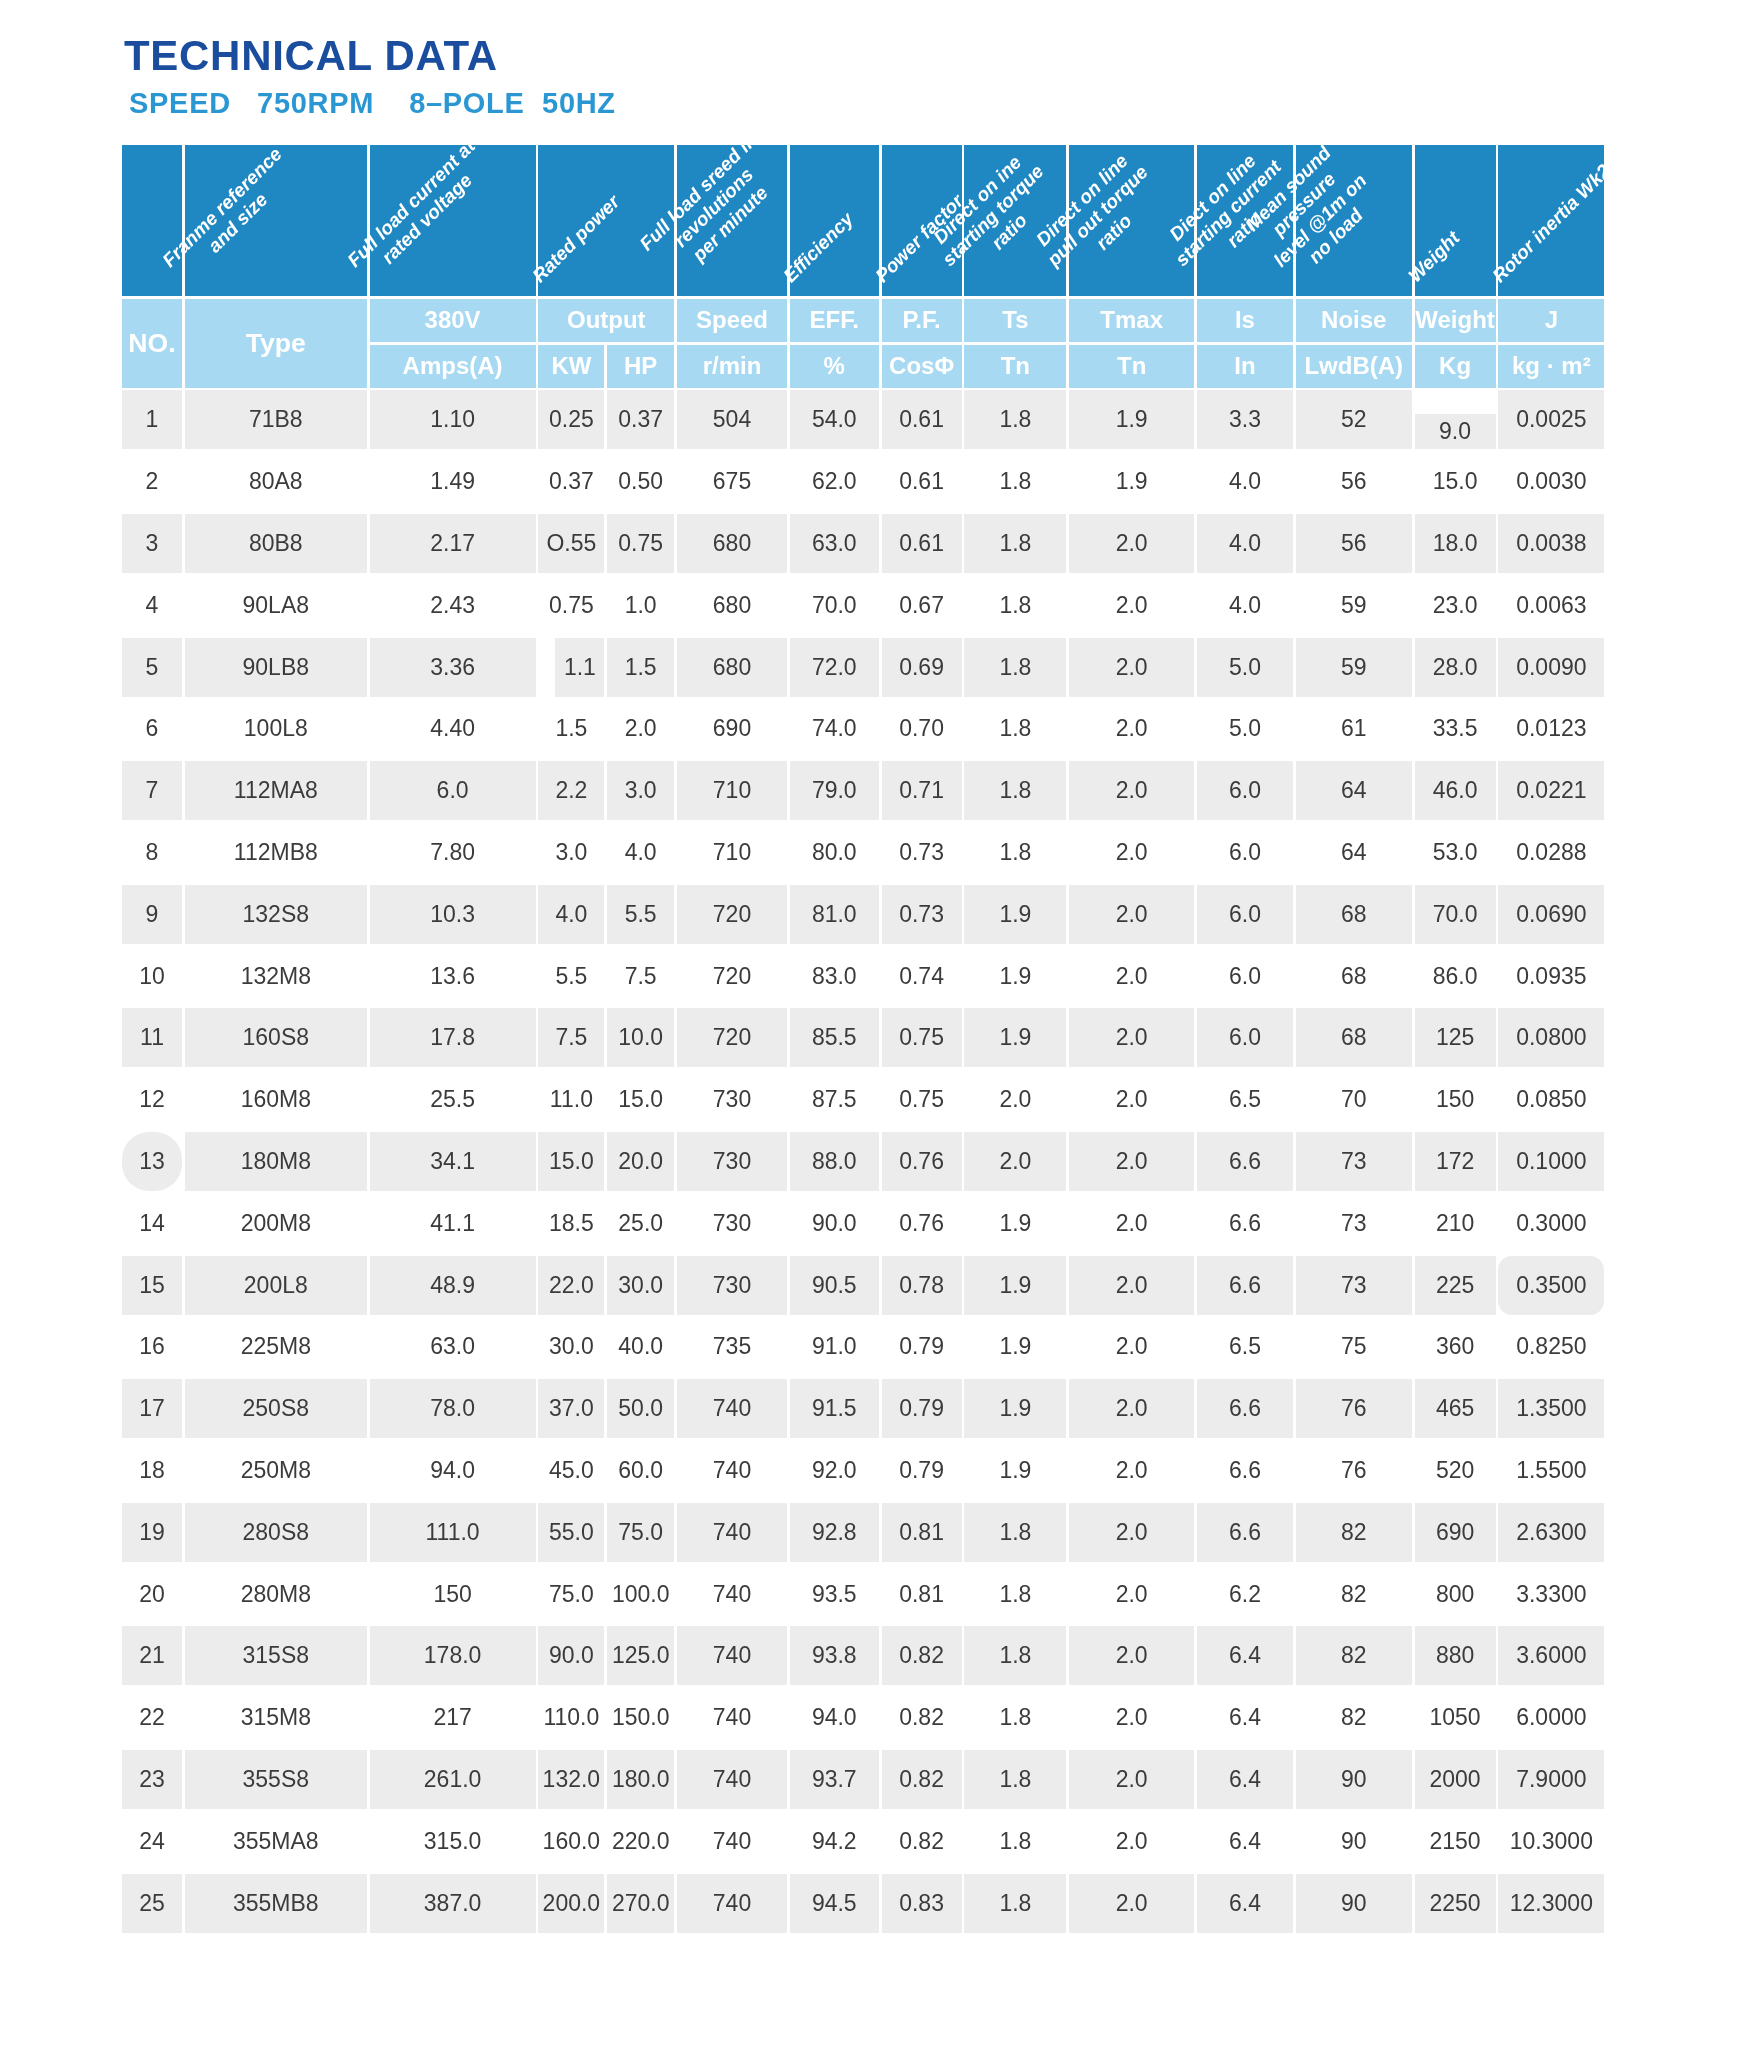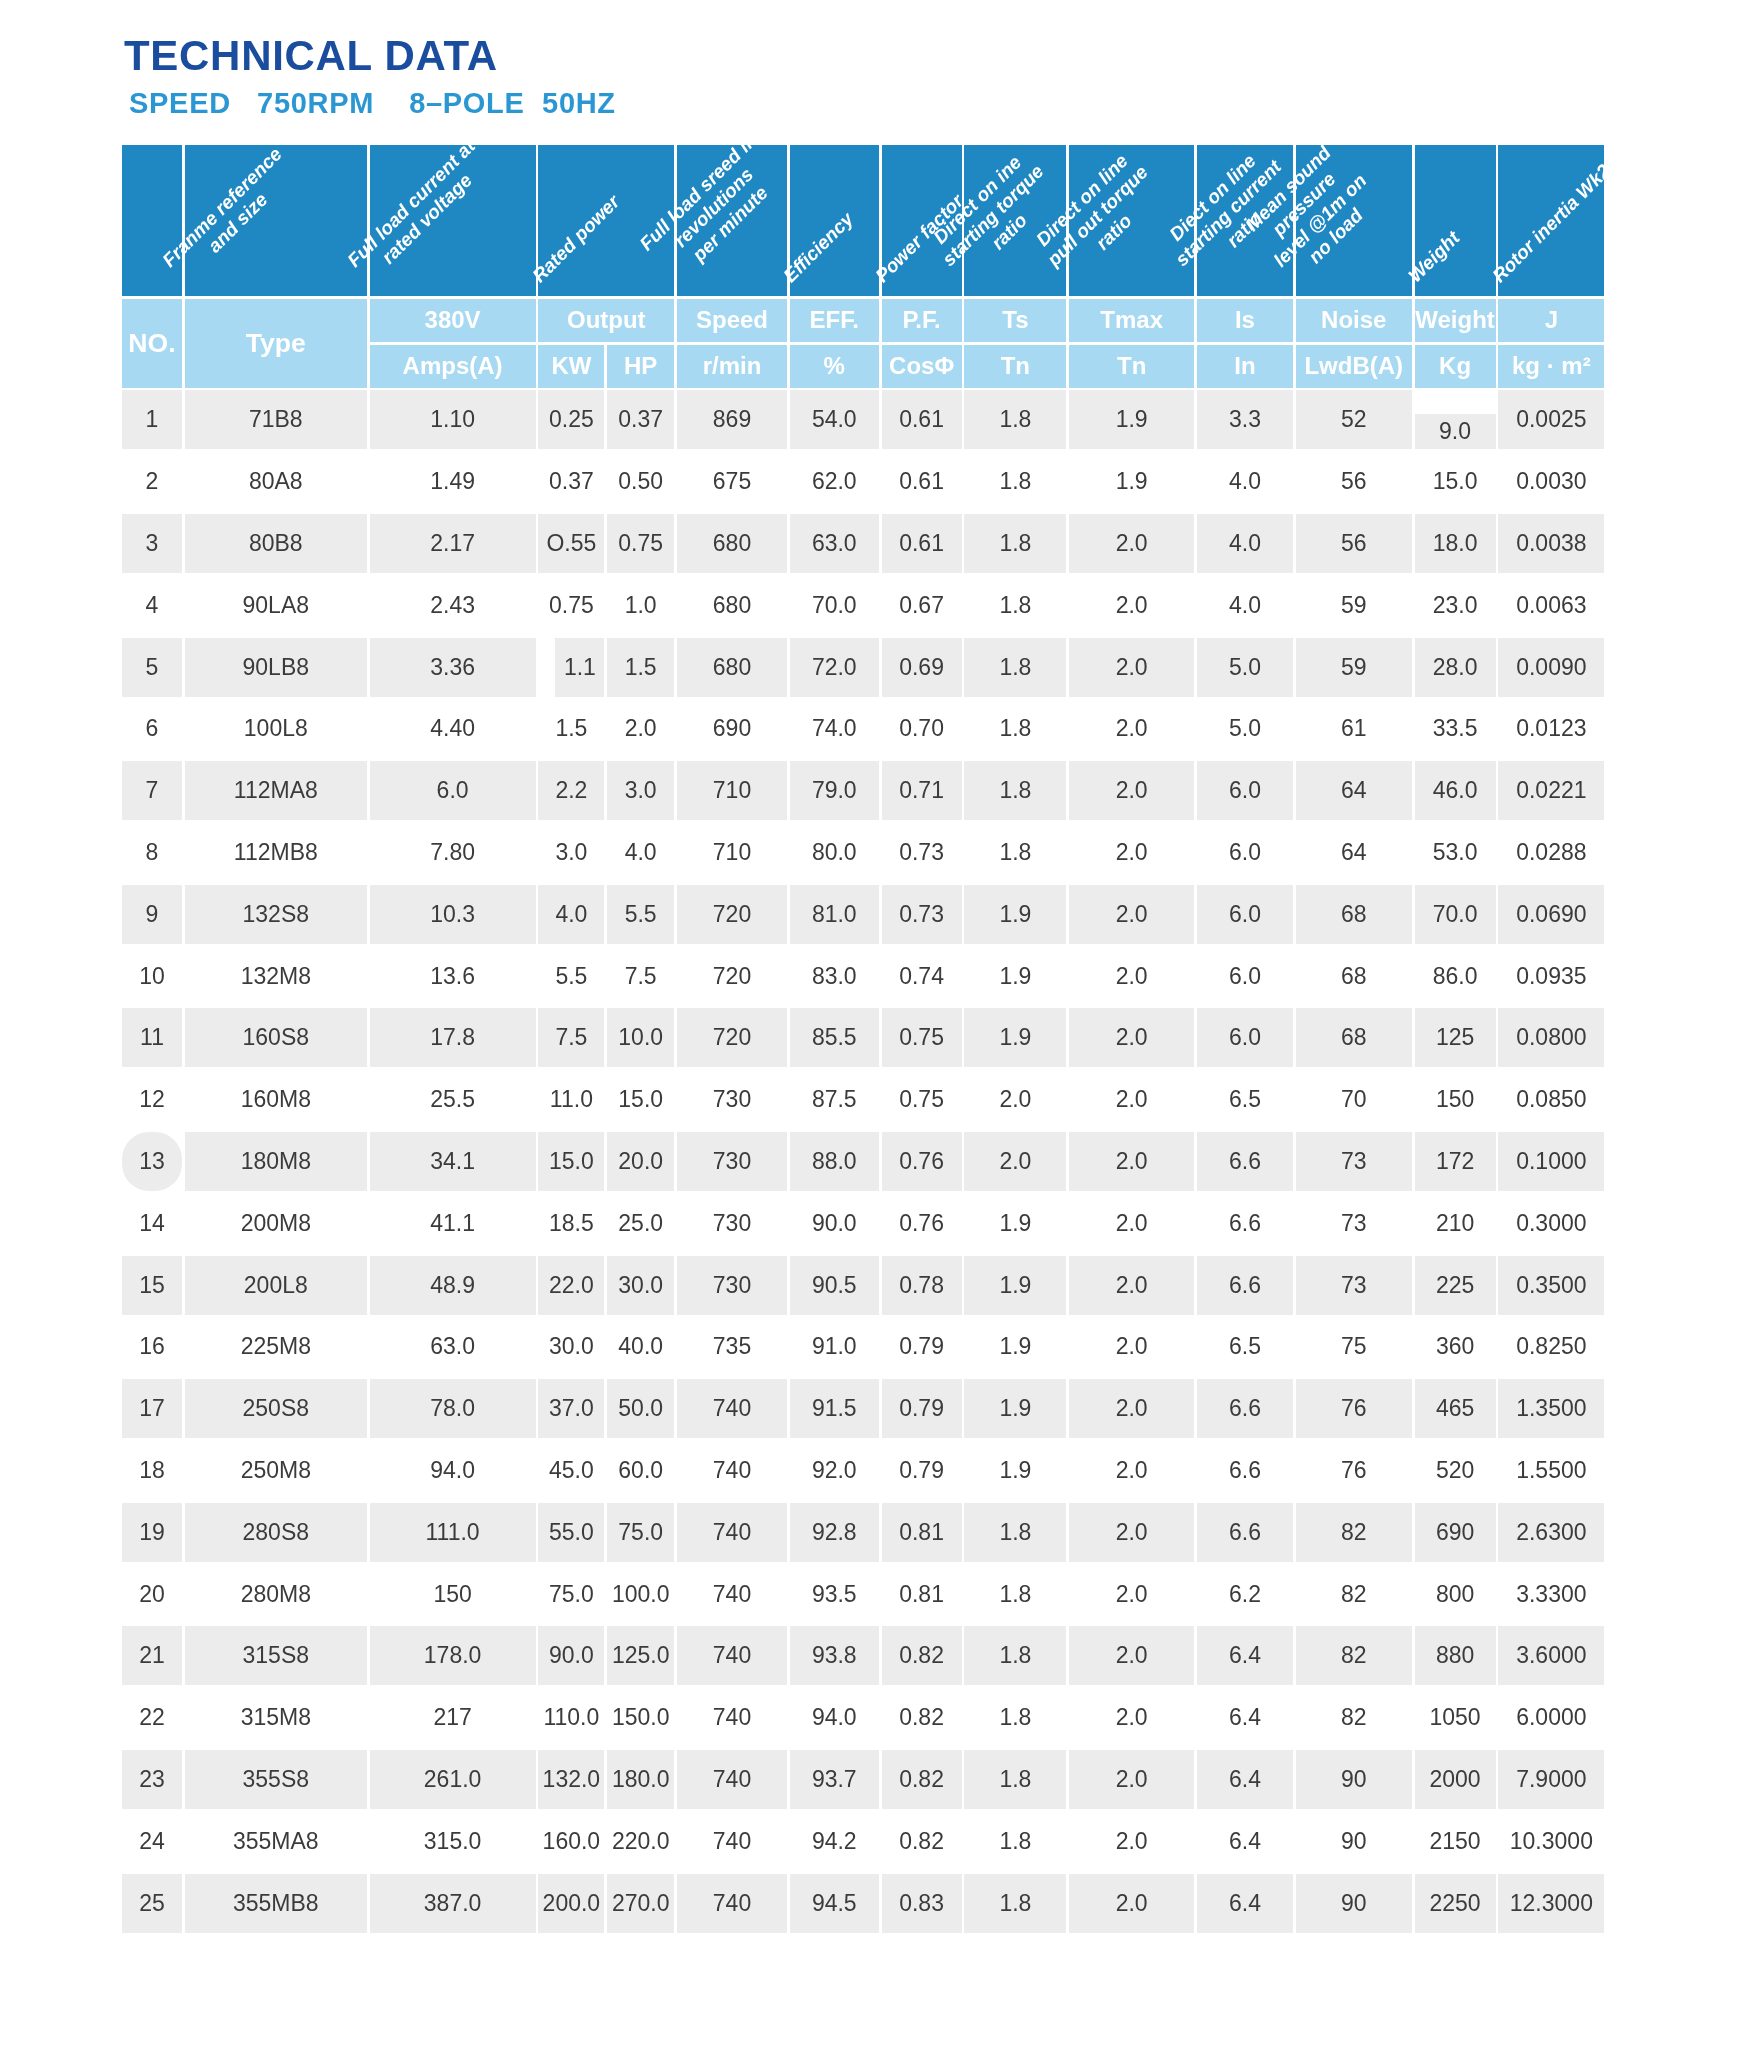--- a/index.html
+++ b/index.html
@@ -108,21 +108,21 @@
     <div class="cell sub" style="grid-column:11;grid-row:3">In</div>
     <div class="cell sub" style="grid-column:12;grid-row:3">LwdB(A)</div>
     <div class="cell sub" style="grid-column:13;grid-row:3">Kg</div>
     <div class="cell sub" style="grid-column:14;grid-row:3">kg · m²</div>
 
   <div class="cell data odd" style="grid-area: 4 / 1;">1</div>
       <div class="cell data odd" style="grid-area: 4 / 2;">71B8</div>
       <div class="cell data odd" style="grid-area: 4 / 3;">1.10</div>
       <div class="cell data odd" style="grid-area: 4 / 4;">0.25</div>
       <div class="cell data odd" style="grid-area: 4 / 5;">0.37</div>
-      <div class="cell data odd" style="grid-area: 4 / 6;">869</div>
+      <div class="cell data odd" style="grid-area: 4 / 6;">504</div>
       <div class="cell data odd" style="grid-area: 4 / 7;">54.0</div>
       <div class="cell data odd" style="grid-area: 4 / 8;">0.61</div>
       <div class="cell data odd" style="grid-area: 4 / 9;">1.8</div>
       <div class="cell data odd" style="grid-area: 4 / 10;">1.9</div>
       <div class="cell data odd" style="grid-area: 4 / 11;">3.3</div>
       <div class="cell data odd" style="grid-area: 4 / 12;">52</div>
       <div class="cell data odd" style="grid-area: 4 / 13; margin-top: 24px;">9.0</div>
       <div class="cell data odd" style="grid-area: 4 / 14;">0.0025</div>
       <div class="cell data" style="grid-area: 5 / 1;">2</div>
       <div class="cell data" style="grid-area: 5 / 2;">80A8</div>
@@ -312,21 +312,21 @@
       <div class="cell data odd" style="grid-area: 18 / 4;">22.0</div>
       <div class="cell data odd" style="grid-area: 18 / 5;">30.0</div>
       <div class="cell data odd" style="grid-area: 18 / 6;">730</div>
       <div class="cell data odd" style="grid-area: 18 / 7;">90.5</div>
       <div class="cell data odd" style="grid-area: 18 / 8;">0.78</div>
       <div class="cell data odd" style="grid-area: 18 / 9;">1.9</div>
       <div class="cell data odd" style="grid-area: 18 / 10;">2.0</div>
       <div class="cell data odd" style="grid-area: 18 / 11;">6.6</div>
       <div class="cell data odd" style="grid-area: 18 / 12;">73</div>
       <div class="cell data odd" style="grid-area: 18 / 13;">225</div>
-      <div class="cell data odd" style="grid-area: 18 / 14;">0.3500</div>
+      <div class="cell data odd" style="grid-area: 18 / 14; border-radius: 14px;">0.3500</div>
       <div class="cell data" style="grid-area: 19 / 1;">16</div>
       <div class="cell data" style="grid-area: 19 / 2;">225M8</div>
       <div class="cell data" style="grid-area: 19 / 3;">63.0</div>
       <div class="cell data" style="grid-area: 19 / 4;">30.0</div>
       <div class="cell data" style="grid-area: 19 / 5;">40.0</div>
       <div class="cell data" style="grid-area: 19 / 6;">735</div>
       <div class="cell data" style="grid-area: 19 / 7;">91.0</div>
       <div class="cell data" style="grid-area: 19 / 8;">0.79</div>
       <div class="cell data" style="grid-area: 19 / 9;">1.9</div>
       <div class="cell data" style="grid-area: 19 / 10;">2.0</div>

